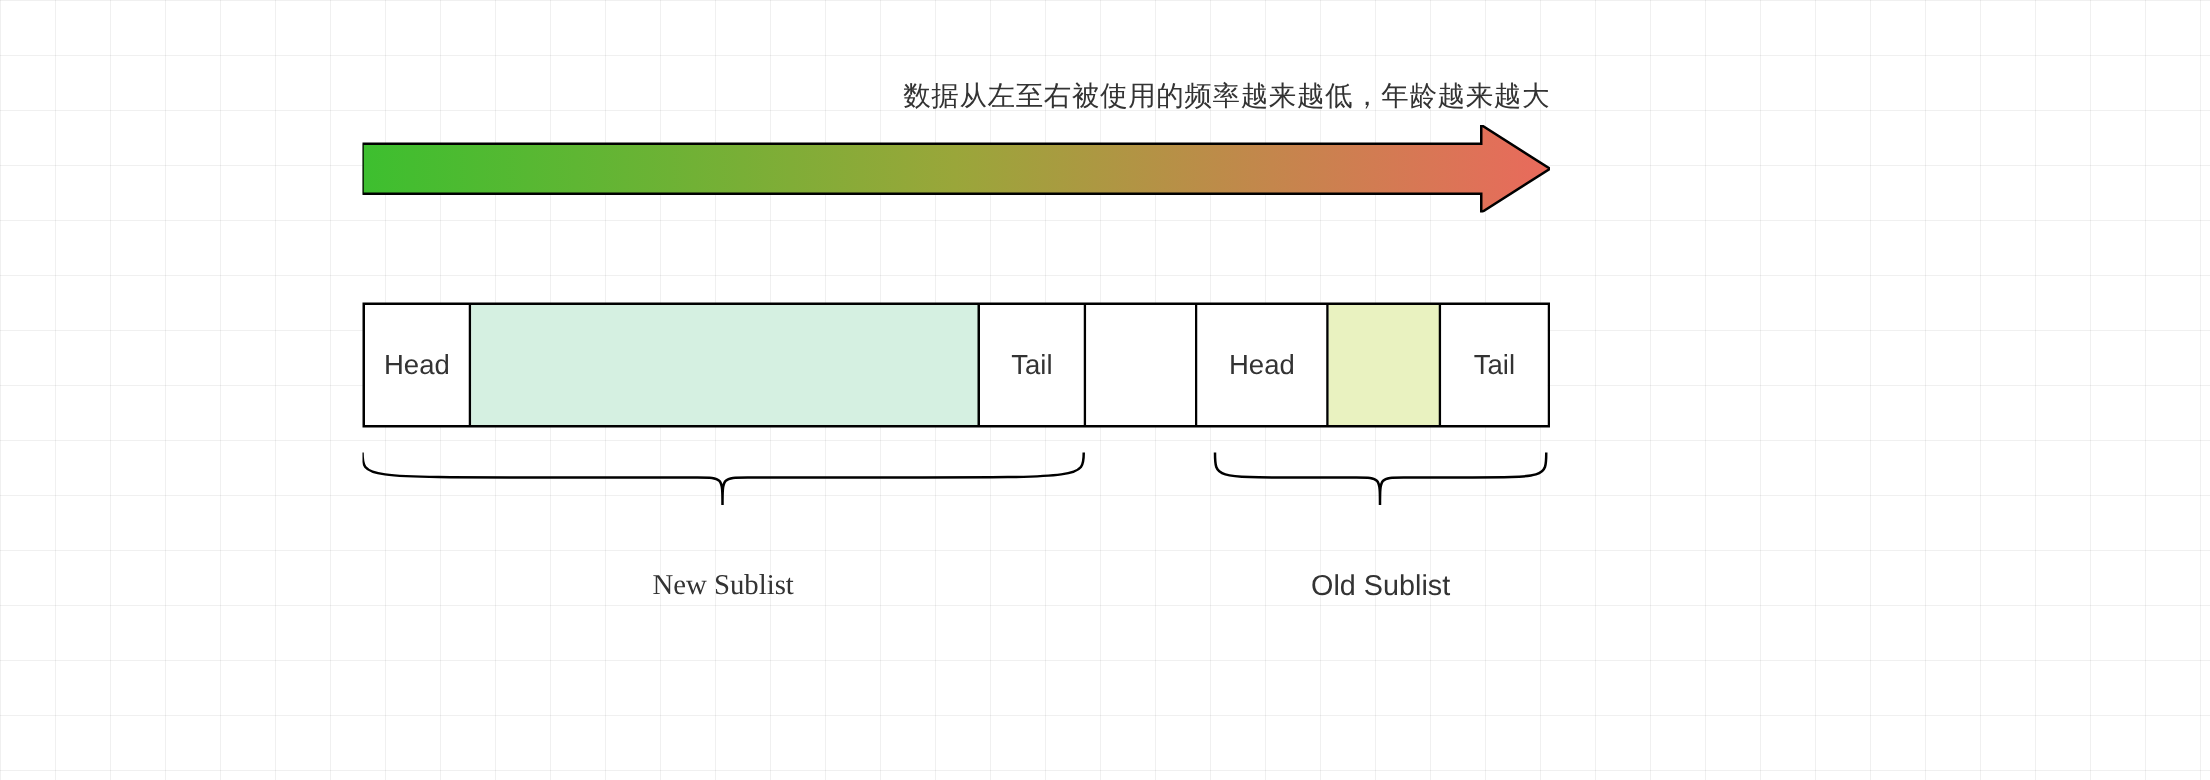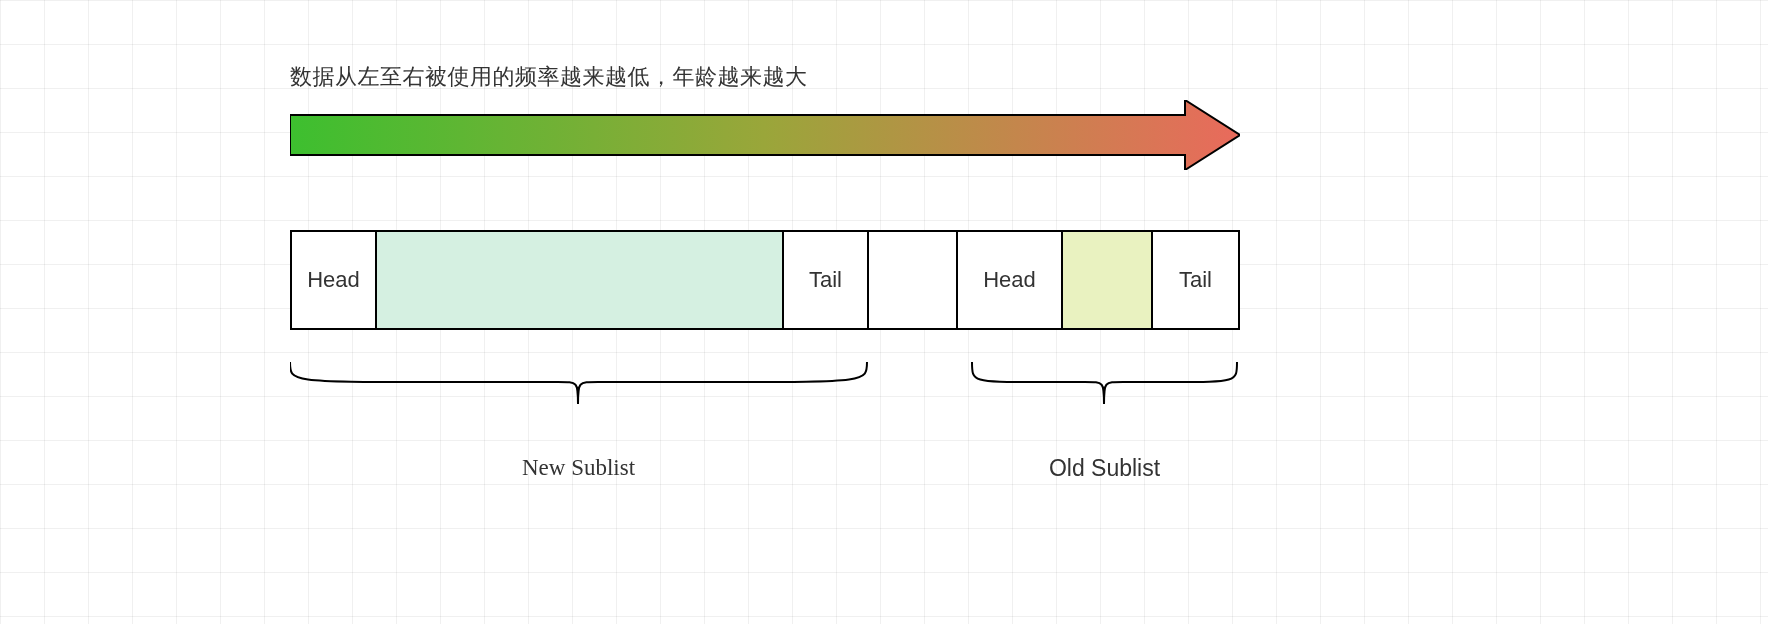--- a/index.html
+++ b/index.html
@@ -20,35 +20,35 @@
   .stage {
     position: absolute;
     left: 290px;
     top: 0;
     width: 950px;
   }
   .caption {
     position: absolute;
     left: 0; right: 0;
     top: 62px;
-    text-align: left;
+    text-align: right;
     font-size: 22px;
     color: #333;
     letter-spacing: 0.5px;
   }
   .arrow {
     position: absolute;
     top: 100px;
     left: 0;
     width: 950px;
     height: 70px;
   }
   .list {
     position: absolute;
-    top: 230px;
+    top: 242px;
     left: 0;
     width: 950px;
     height: 100px;
     display: flex;
     border: 2px solid #000;
   }
   .cell {
     border-right: 2px solid #000;
     display: flex;
     align-items: center;

